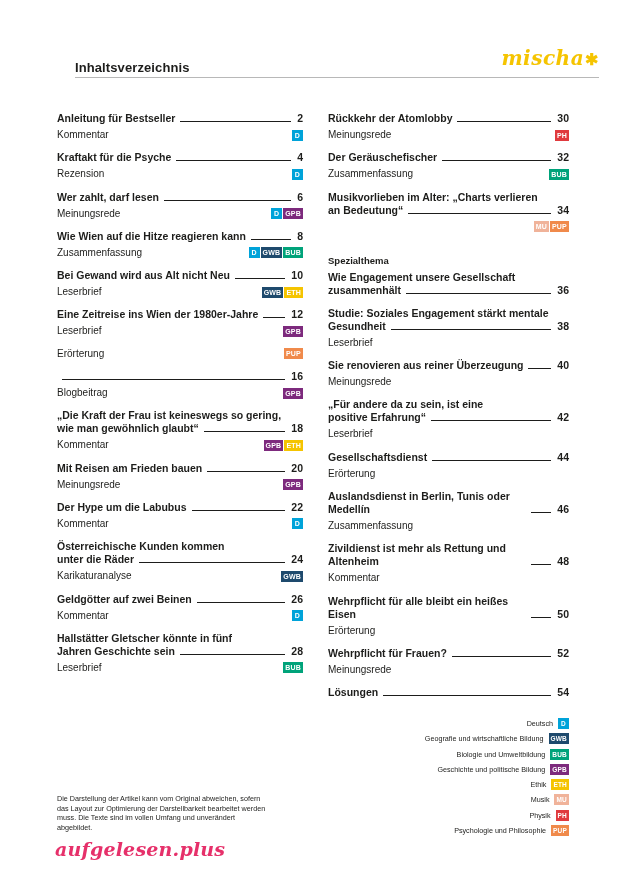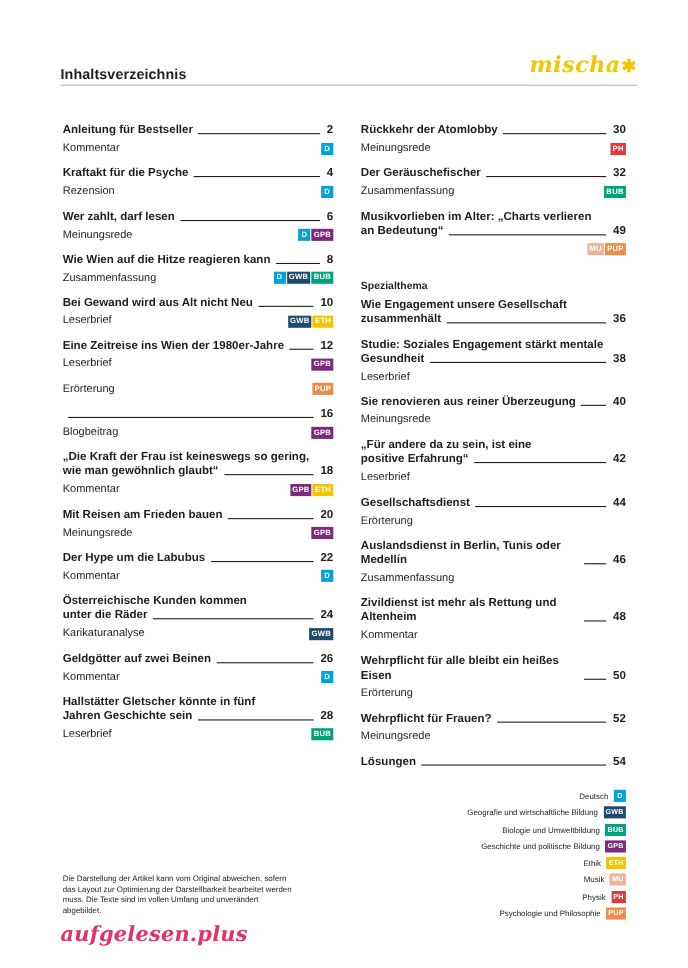--- a/index.html
+++ b/index.html
@@ -1,19 +1,19 @@
 <!DOCTYPE html>
 <html><head>
 <meta charset="utf-8">
 <style>
   * { box-sizing: border-box; margin: 0; padding: 0; }
   html, body { width: 625px; height: 880px; background: #ffffff; }
   body { font-family: "Liberation Sans", "DejaVu Sans", sans-serif; color: #1d1d1b; position: relative; overflow: hidden; }
 
-  .header { position: absolute; left: 55px; top: 52px; width: 524px; height: 26px; border-bottom: 1px solid #b8b8b8; }
+  .header { position: absolute; left: 75px; top: 52px; width: 524px; height: 26px; border-bottom: 1px solid #b8b8b8; }
   .page-title { position: absolute; left: 0; top: 8px; font-size: 13px; font-weight: bold; letter-spacing: 0.1px; }
   .logo { position: absolute; right: 0; top: -6px; font-family: "DejaVu Serif", serif; font-style: italic; font-weight: bold; font-size: 20px; color: #f5c400; letter-spacing: 0.5px; }
   .logo .star { font-size: 16px; margin-left: 1px; font-style: normal; }
 
   .col { position: absolute; top: 112px; width: 246px; }
   .col.left { left: 57px; }
   .col.right { left: 328px; width: 241px; }
 
   .entry { position: relative; }
   .entry-title-line { display: flex; align-items: flex-end; font-size: 10.5px; font-weight: bold; line-height: 13px; }
@@ -262,21 +262,21 @@
         </span>
       </div>
     </div>
     <div class="entry" style="margin-bottom: 10.3px;">
       <div class="entry-title-line">
         <span class="entry-title">Musikvorlieben im Alter: „Charts verlieren</span>
       </div>
       <div class="entry-title-line">
         <span class="entry-title">an Bedeutung“</span>
         <span class="leader"></span>
-        <span class="page-num">49</span>
+        <span class="page-num">34</span>
       </div>
       <div class="entry-meta">
         <span class="genre"></span>
         <span class="badges">
           <span class="badge" style="background: rgb(240, 179, 154);">MU</span>
           <span class="badge" style="background: rgb(240, 138, 75);">PUP</span>
         </span>
       </div>
     </div>
     <div class="section-label" style="margin-top: 22px; margin-bottom: 4px;">Spezialthema</div>

